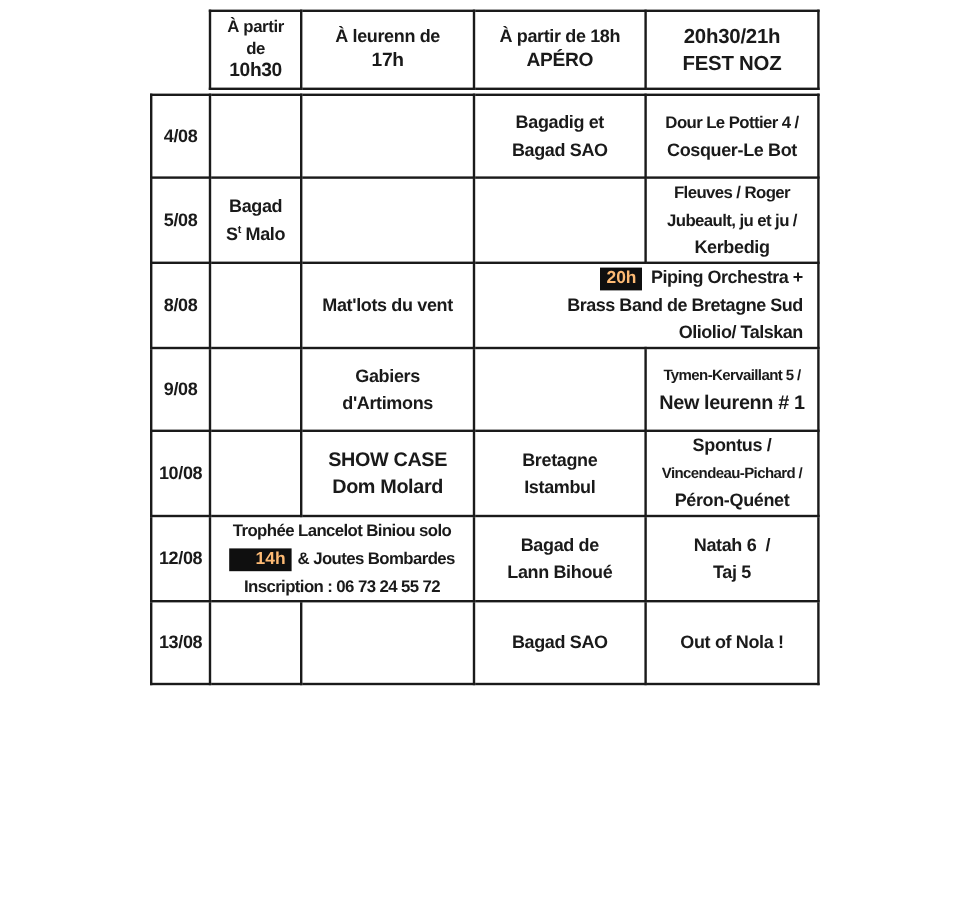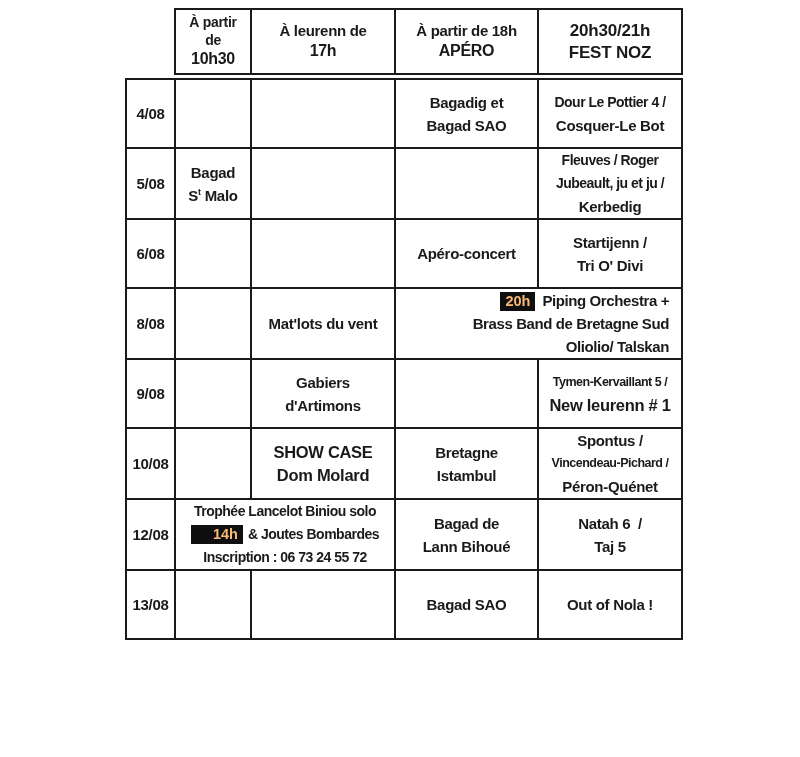--- a/index.html
+++ b/index.html
@@ -133,32 +133,20 @@
       </td>
       <td></td>
       <td></td>
       <td class="tight">
         <span class="ln fit">Fleuves / Roger</span>
         <span class="ln fit">Jubeault, ju et ju /</span>
         <span class="ln">Kerbedig</span>
       </td>
     </tr>
 
-    <tr>
-      <td class="date-cell">6/08</td>
-      <td></td>
-      <td></td>
-      <td>
-        <span class="ln">Apéro-concert</span>
-      </td>
-      <td>
-        <span class="ln">Startijenn /</span>
-        <span class="ln">Tri O' Divi</span>
-      </td>
-    </tr>
 
 
     <tr>
       <td class="date-cell">8/08</td>
       <td></td>
       <td>
         <span class="ln">Mat'lots du vent</span>
       </td>
       <td colspan="2" class="merged-right tight">
         <span class="ln"><span class="badge badge-20">20h</span><span>Piping Orchestra +</span></span>

